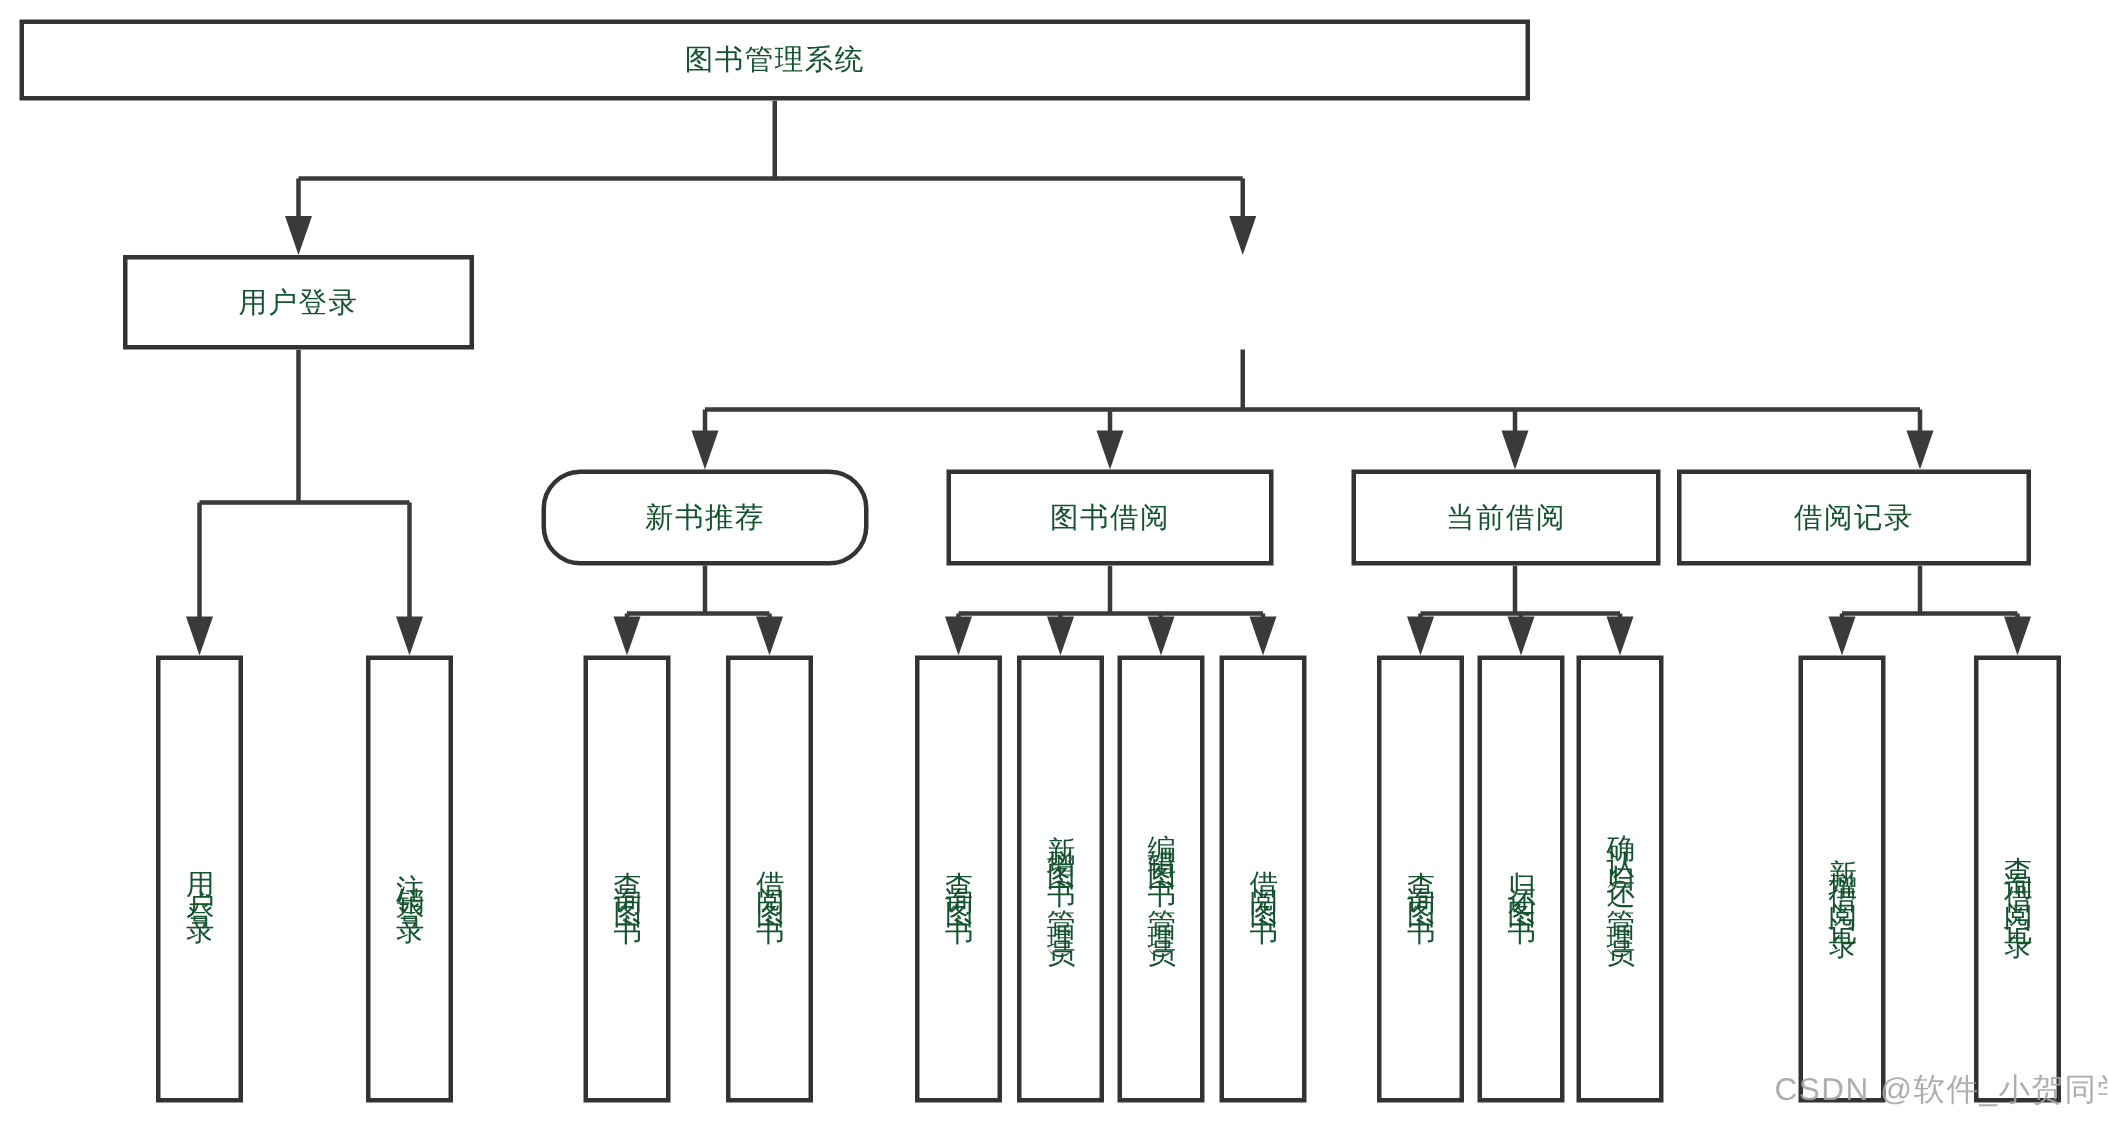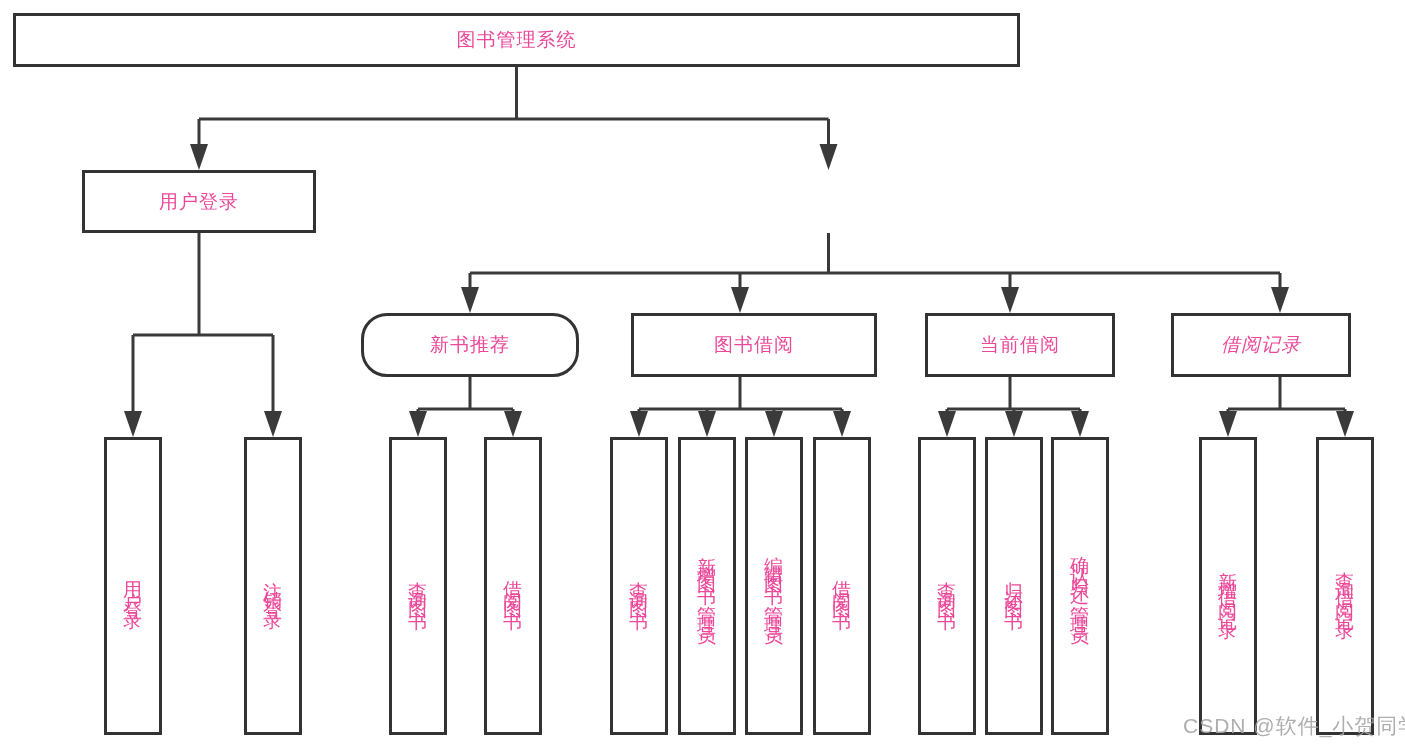--- a/index.html
+++ b/index.html
@@ -21,21 +21,21 @@
     top: 0;
     width: 1405px;
     height: 747px;
     z-index: 1;
   }
   .node {
     position: absolute;
     box-sizing: border-box;
     border: 3px solid #333333;
     background: #ffffff;
-    color: #ec4899;
+    color: #14532d;
     display: flex;
     align-items: center;
     justify-content: center;
     font-size: 19px;
     letter-spacing: 1px;
     z-index: 2;
     text-align: center;
   }
   .node.vertical {
     writing-mode: vertical-rl;
@@ -90,23 +90,23 @@
       <polygon points="1219,411 1237,411 1228,437"></polygon>
       <polygon points="1336,411 1354,411 1345,437"></polygon>
     </g>
   </svg>
 
   <div class="node" style="left:13px; top:13px; width:1007px; height:54px;">图书管理系统</div>
 
   <div class="node" style="left:82px; top:170px; width:234px; height:63px;">用户登录</div>
 
   <div class="node" style="left:361px; top:313px; width:218px; height:64px;border-radius:26px;">新书推荐</div>
-  <div class="node" style="left:631px; top:313px; width:246px; height:64px;">图书借阅</div>
-  <div class="node" style="left:901px; top:313px; width:190px; height:64px;margin-left:24px;">当前借阅</div>
-  <div class="node" style="left:1171px; top:313px; width:180px; height:64px;font-style:italic;">借阅记录</div>
+  <div class="node" style="left:631px; top:313px; width:218px; height:64px;">图书借阅</div>
+  <div class="node" style="left:901px; top:313px; width:206px; height:64px;">当前借阅</div>
+  <div class="node" style="left:1118px; top:313px; width:236px; height:64px;">借阅记录</div>
 
   <div class="node vertical" style="left:104px; top:437px; width:58px; height:298px;">用户登录</div>
   <div class="node vertical" style="left:244px; top:437px; width:58px; height:298px;">注销登录</div>
 
   <div class="node vertical" style="left:389px; top:437px; width:58px; height:298px;">查询图书</div>
   <div class="node vertical" style="left:484px; top:437px; width:58px; height:298px;">借阅图书</div>
 
   <div class="node vertical" style="left:610px; top:437px; width:58px; height:298px;">查询图书</div>
   <div class="node vertical" style="left:678px; top:437px; width:58px; height:298px;">新增图书（管理员）</div>
   <div class="node vertical" style="left:745px; top:437px; width:58px; height:298px;">编辑图书（管理员）</div>

